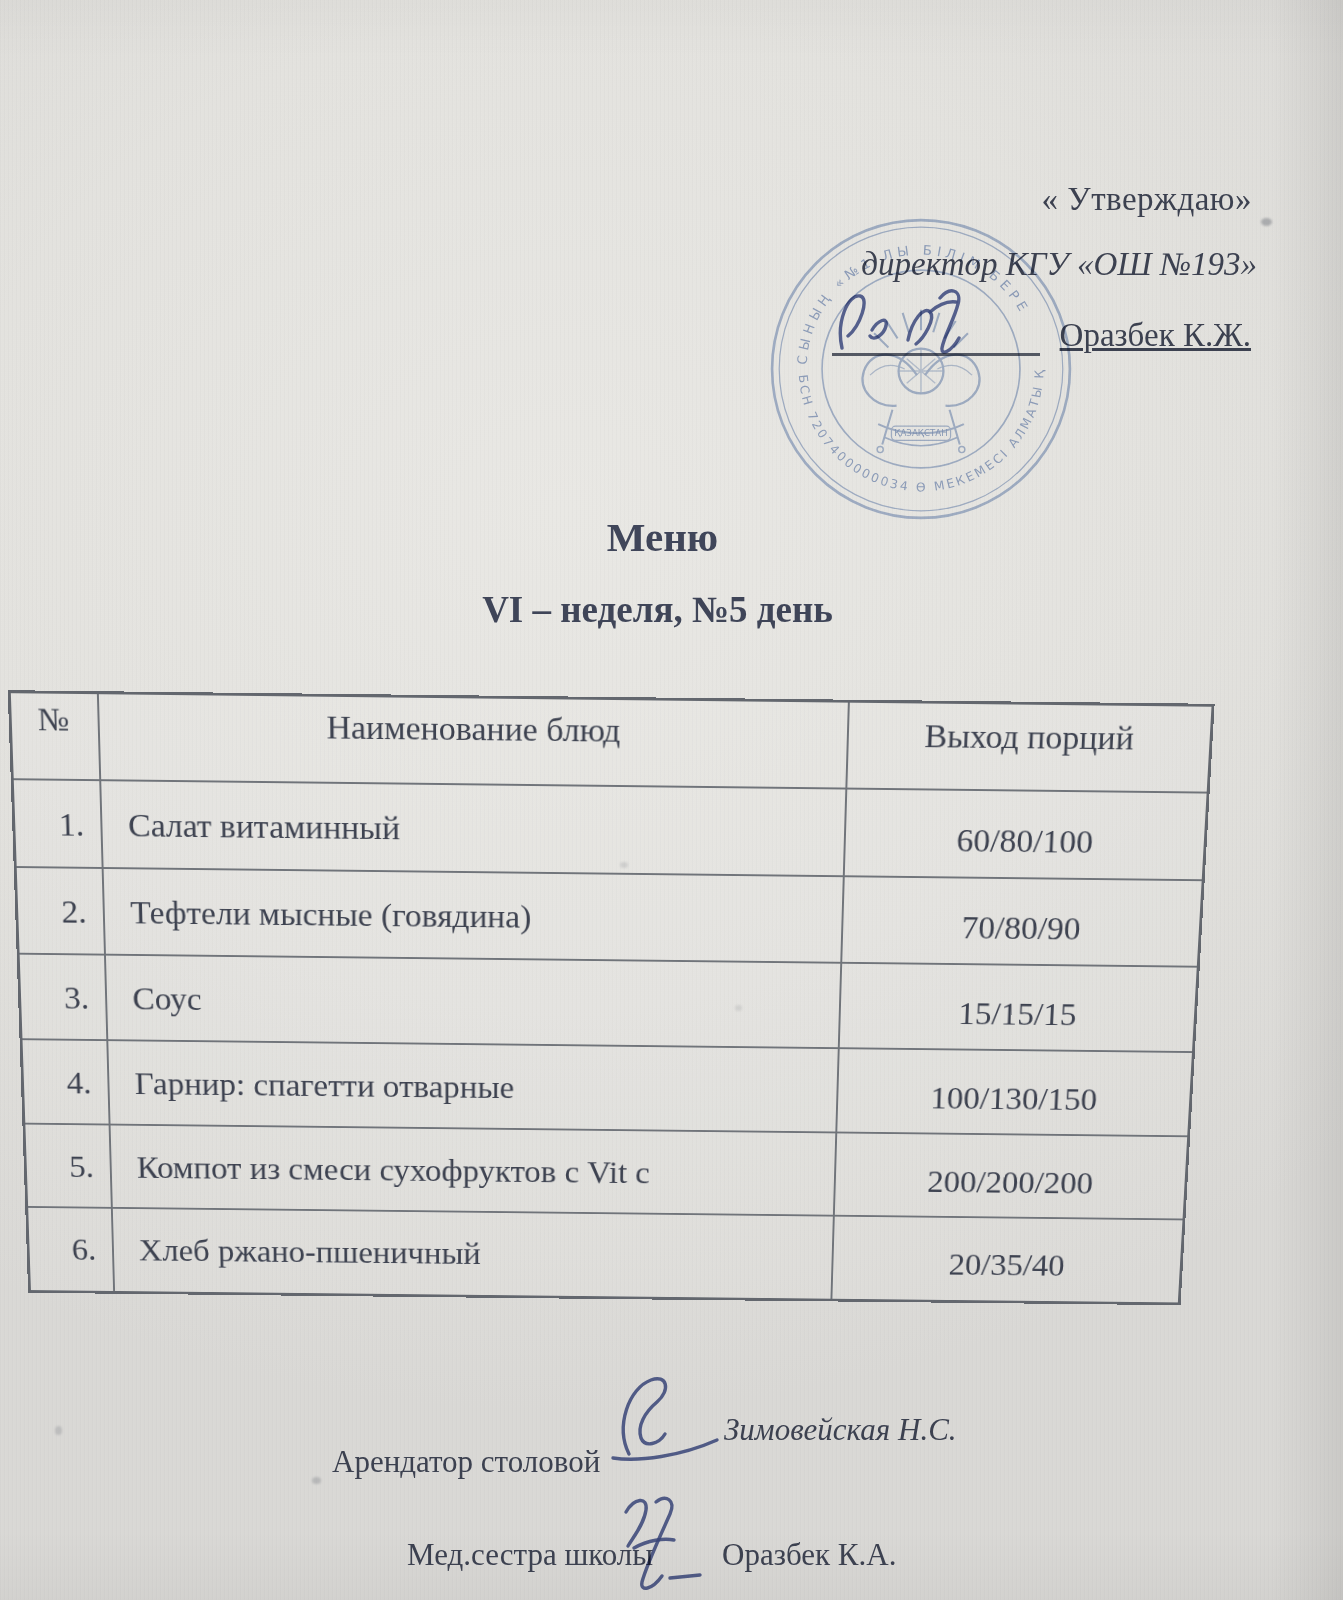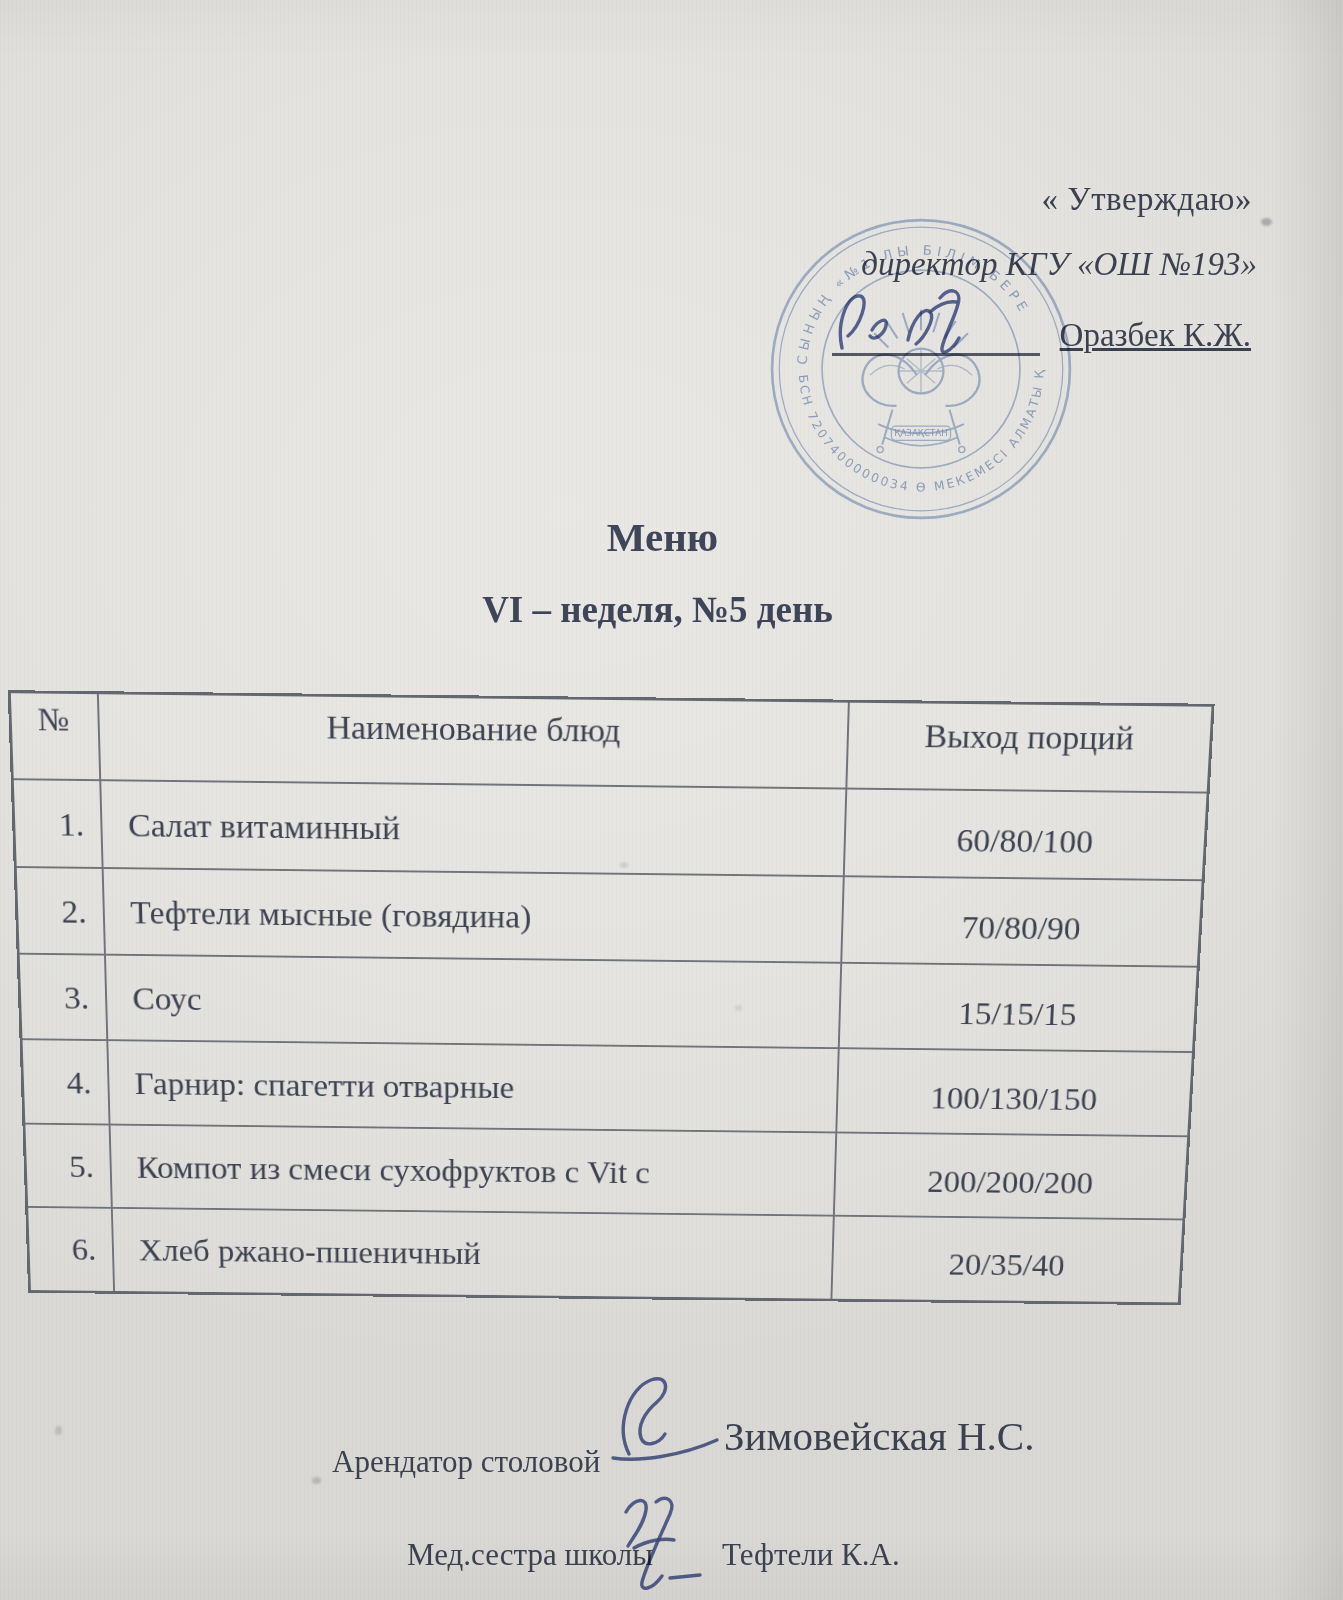--- a/index.html
+++ b/index.html
@@ -45,21 +45,21 @@
   .cell.last-col{border-right:none;}
   .cell.last-row{border-bottom:none;}
   .h-num{padding:8px 0 0 26px;font-size:33px;}
   .h-dish{padding-top:12px;text-align:center;}
   .h-portion{padding-top:14px;text-align:center;}
   .c-num{padding:26px 0 0 44px;}
   .c-dish{padding:26px 0 0 26px;}
   .c-portion{padding-top:32px;text-align:center;}
   
   .f-role1{left:332px;top:1444px;font-size:31px;}
-  .f-name1{left:724px;top:1412px;font-size:41px;}
+  .f-name1{left:724px;top:1412px;font-size:31px;font-style:italic;}
   .f-role2{left:375px;top:1537px;font-size:31px;margin-left:32px;}
   .f-name2{left:722px;top:1537px;font-size:31px;}
   
   .fleck{border-radius:50%;background:#6b6f78;}
   .fleck.a{left:1261px;top:218px;width:11px;height:8px;opacity:.45;filter:blur(1px);}
   .fleck.b{left:55px;top:1426px;width:7px;height:9px;opacity:.25;filter:blur(1px);}
   .fleck.c{left:312px;top:1477px;width:9px;height:7px;opacity:.3;filter:blur(1px);}
   .fleck.d{left:620px;top:862px;width:8px;height:6px;opacity:.18;filter:blur(1px);}
   .fleck.e{left:735px;top:1005px;width:7px;height:6px;opacity:.15;filter:blur(1px);}
   .stamp text{font-family:"DejaVu Sans",sans-serif;}
@@ -156,19 +156,19 @@
 </svg>
 <div class="abs f-name1">Зимовейская Н.С.</div>
 
 <div class="abs f-role2">Мед.сестра школы</div>
 <svg class="abs pen nurse-sig" viewBox="0 0 128 112">
   <path d="M36,26 C44,12 58,10 56,24 C54,38 44,50 38,60"></path>
   <path d="M66,16 C76,8 86,14 80,28 C72,46 56,80 52,96 C50,106 62,104 72,90"></path>
   <path d="M44,62 C58,54 74,52 84,54"></path>
   <path d="M80,92 L110,89"></path>
 </svg>
-<div class="abs f-name2">Тефтели К.А.</div>
+<div class="abs f-name2">Оразбек К.А.</div>
 
 <div class="abs fleck a"></div>
 <div class="abs fleck b"></div>
 <div class="abs fleck c"></div>
 <div class="abs fleck d"></div>
 <div class="abs fleck e"></div>
 
 </body></html>

